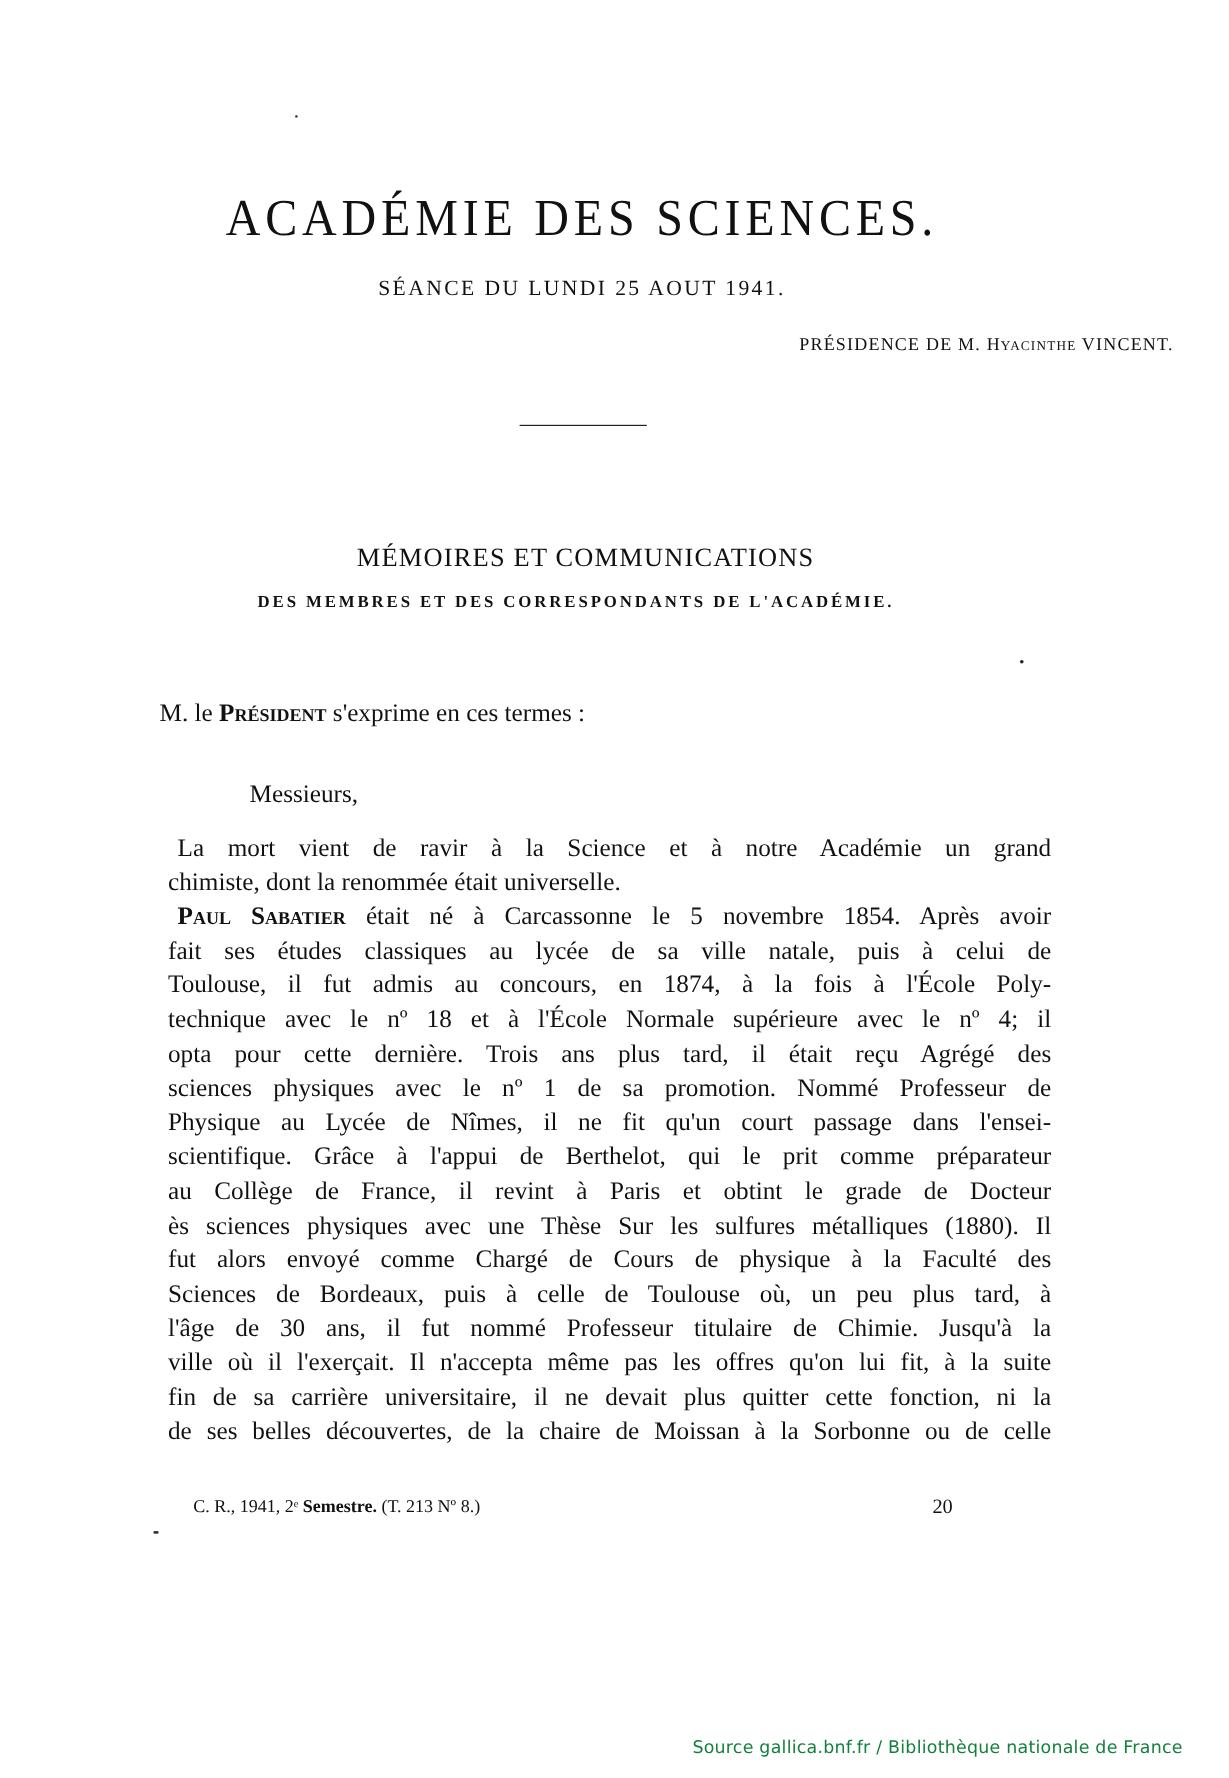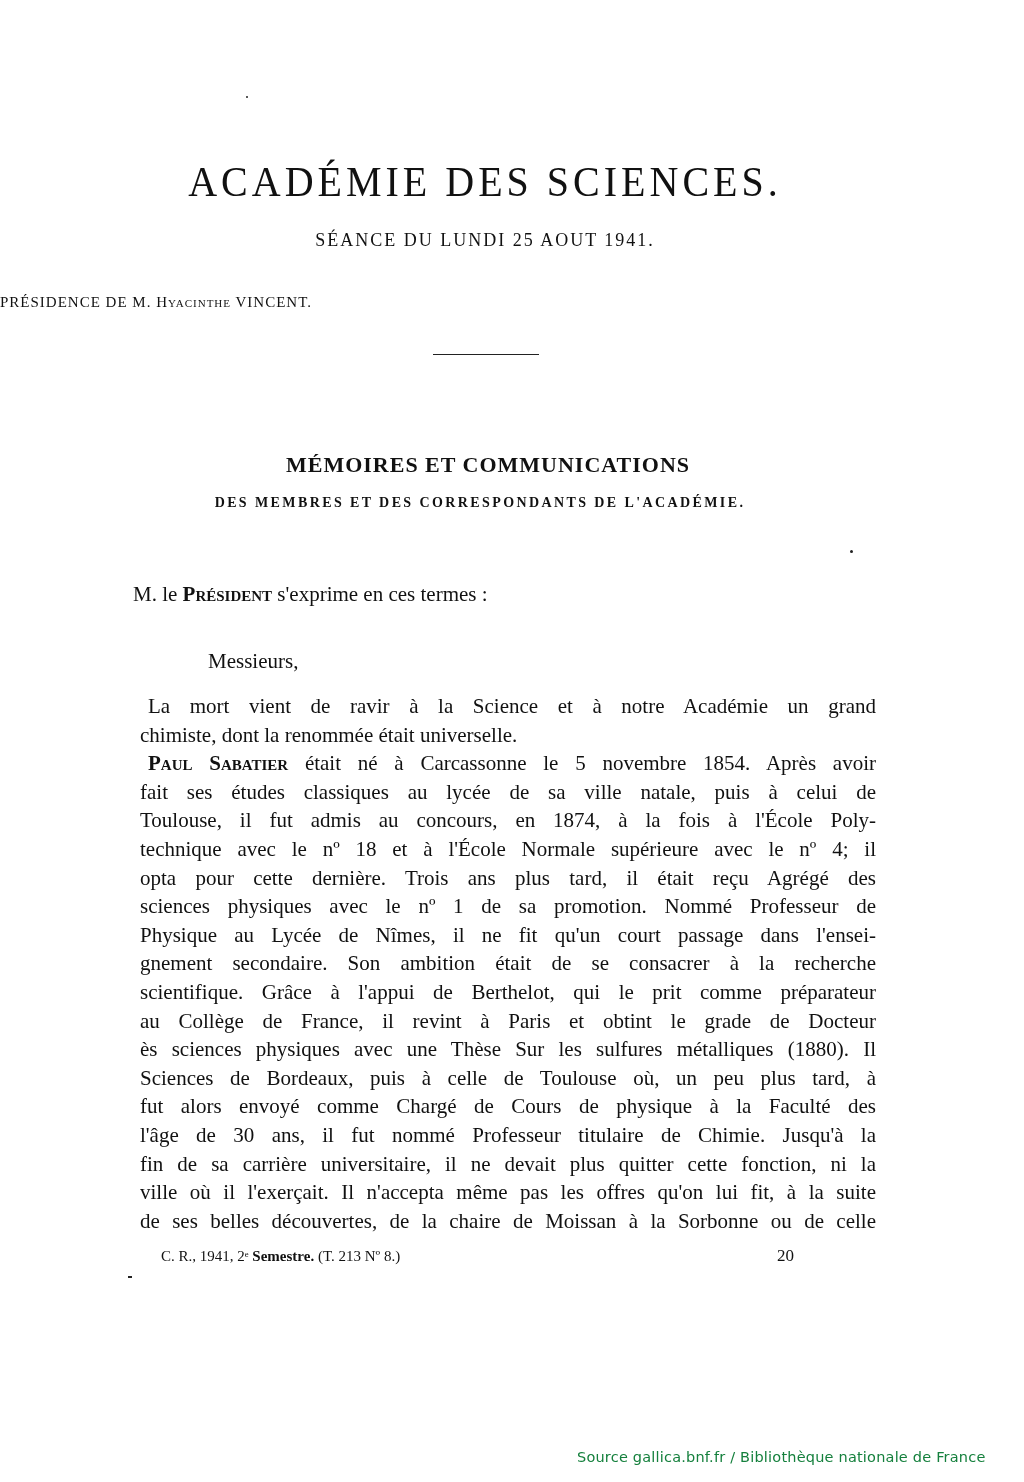--- a/index.html
+++ b/index.html
@@ -1,23 +1,23 @@
 <!DOCTYPE html>
 <html><head>
 <meta charset="utf-8">
 <style>
   html, body { margin: 0; padding: 0; background: #ffffff; }
   body { width: 1024px; height: 1482px; position: relative; overflow: hidden; color: #111; font-family: "Liberation Serif", serif; }
   .abs { position: absolute; }
   .title { top: 158px; left: 0; width: 970px; text-align: center; font-size: 40px; letter-spacing: 4px; font-weight: normal; transform: scaleY(1.08); }
   .seance { top: 230px; left: 0; width: 970px; text-align: center; font-size: 18px; letter-spacing: 2px; }
-  .presidence { top: 294px; left: 0; width: 978px; text-align: left; font-size: 15px; letter-spacing: 1px; }
+  .presidence { top: 280px; left: 0; width: 978px; text-align: right; font-size: 15px; letter-spacing: 1px; }
   .presidence .sc { font-variant: small-caps; font-size: 15px; }
   .rule { top: 354px; left: 433px; width: 106px; height: 1px; background: #222; }
-  .memoires { top: 452px; left: 0; width: 976px; text-align: center; font-size: 22px; font-weight: bold; letter-spacing: 1px; }
+  .memoires { top: 452px; left: 0; width: 976px; text-align: center; font-size: 22px; font-weight: normal; letter-spacing: 1px; }
   .membres { top: 495px; left: 0; width: 960px; text-align: center; font-size: 14px; font-weight: bold; letter-spacing: 2.4px; }
   .dot { width: 3px; height: 3px; background: #222; border-radius: 50%; }
   .intro { top: 582px; left: 133px; font-size: 21px; }
   .intro .sc { font-variant: small-caps; font-weight: bold; }
   .salut { top: 649px; left: 208px; font-size: 21px; }
   .body { top: 692px; left: 140px; width: 736px; font-size: 21px; line-height: 28.6px; text-align: justify; }
   .line { display: block; text-align: justify; text-align-last: justify; white-space: nowrap; overflow: visible; }
   .line.last { text-align-last: left; }
   .sc2 { font-variant: small-caps; font-weight: bold; margin-top: 21px; }
   .it { }
@@ -46,29 +46,28 @@
 <div class="abs body">
   <span class="line" style="padding-left:8px;">La mort vient de ravir à la Science et à notre Académie un grand</span>
   <span class="line last">chimiste, dont la renommée était universelle.</span>
   <span class="line" style="padding-left:8px;"><span class="sc2">Paul Sabatier</span><span> était né à Carcassonne le 5 novembre 1854. Après avoir</span></span>
   <span class="line">fait ses études classiques au lycée de sa ville natale, puis à celui de</span>
   <span class="line">Toulouse, il fut admis au concours, en 1874, à la fois à l'École Poly-</span>
   <span class="line">technique avec le nº 18 et à l'École Normale supérieure avec le nº 4; il</span>
   <span class="line">opta pour cette dernière. Trois ans plus tard, il était reçu Agrégé des</span>
   <span class="line">sciences physiques avec le nº 1 de sa promotion. Nommé Professeur de</span>
   <span class="line">Physique au Lycée de Nîmes, il ne fit qu'un court passage dans l'ensei-</span>
-  <span class="line">gnement secondaire. Son ambition était de se consacrer à la recherche</span>
   <span class="line">scientifique. Grâce à l'appui de Berthelot, qui le prit comme préparateur</span>
   <span class="line">au Collège de France, il revint à Paris et obtint le grade de Docteur</span>
   <span class="line"><span>ès sciences physiques avec une Thèse </span><span class="it">Sur les sulfures métalliques</span><span> (1880). Il</span></span>
+  <span class="line">fut alors envoyé comme Chargé de Cours de physique à la Faculté des</span>
   <span class="line">Sciences de Bordeaux, puis à celle de Toulouse où, un peu plus tard, à</span>
-  <span class="line">fut alors envoyé comme Chargé de Cours de physique à la Faculté des</span>
   <span class="line">l'âge de 30 ans, il fut nommé Professeur titulaire de Chimie. Jusqu'à la</span>
+  <span class="line">ville où il l'exerçait. Il n'accepta même pas les offres qu'on lui fit, à la suite</span>
   <span class="line">fin de sa carrière universitaire, il ne devait plus quitter cette fonction, ni la</span>
-  <span class="line">ville où il l'exerçait. Il n'accepta même pas les offres qu'on lui fit, à la suite</span>
   <span class="line">de ses belles découvertes, de la chaire de Moissan à la Sorbonne ou de celle</span>
 </div>
 
 <div class="abs footer-ref"><span>C. R., 1941, 2ᵉ </span><span class="it">Semestre.</span><span> (T. 213 Nº 8.)</span></div>
 <div class="abs pagenum">20</div>
 <div class="abs dot" style="top:1276px;left:128px;width:4px;height:2px;border-radius:0;"></div>
 
 <div class="abs source">Source gallica.bnf.fr  /  Bibliothèque nationale de France</div>
 
 </body></html>

